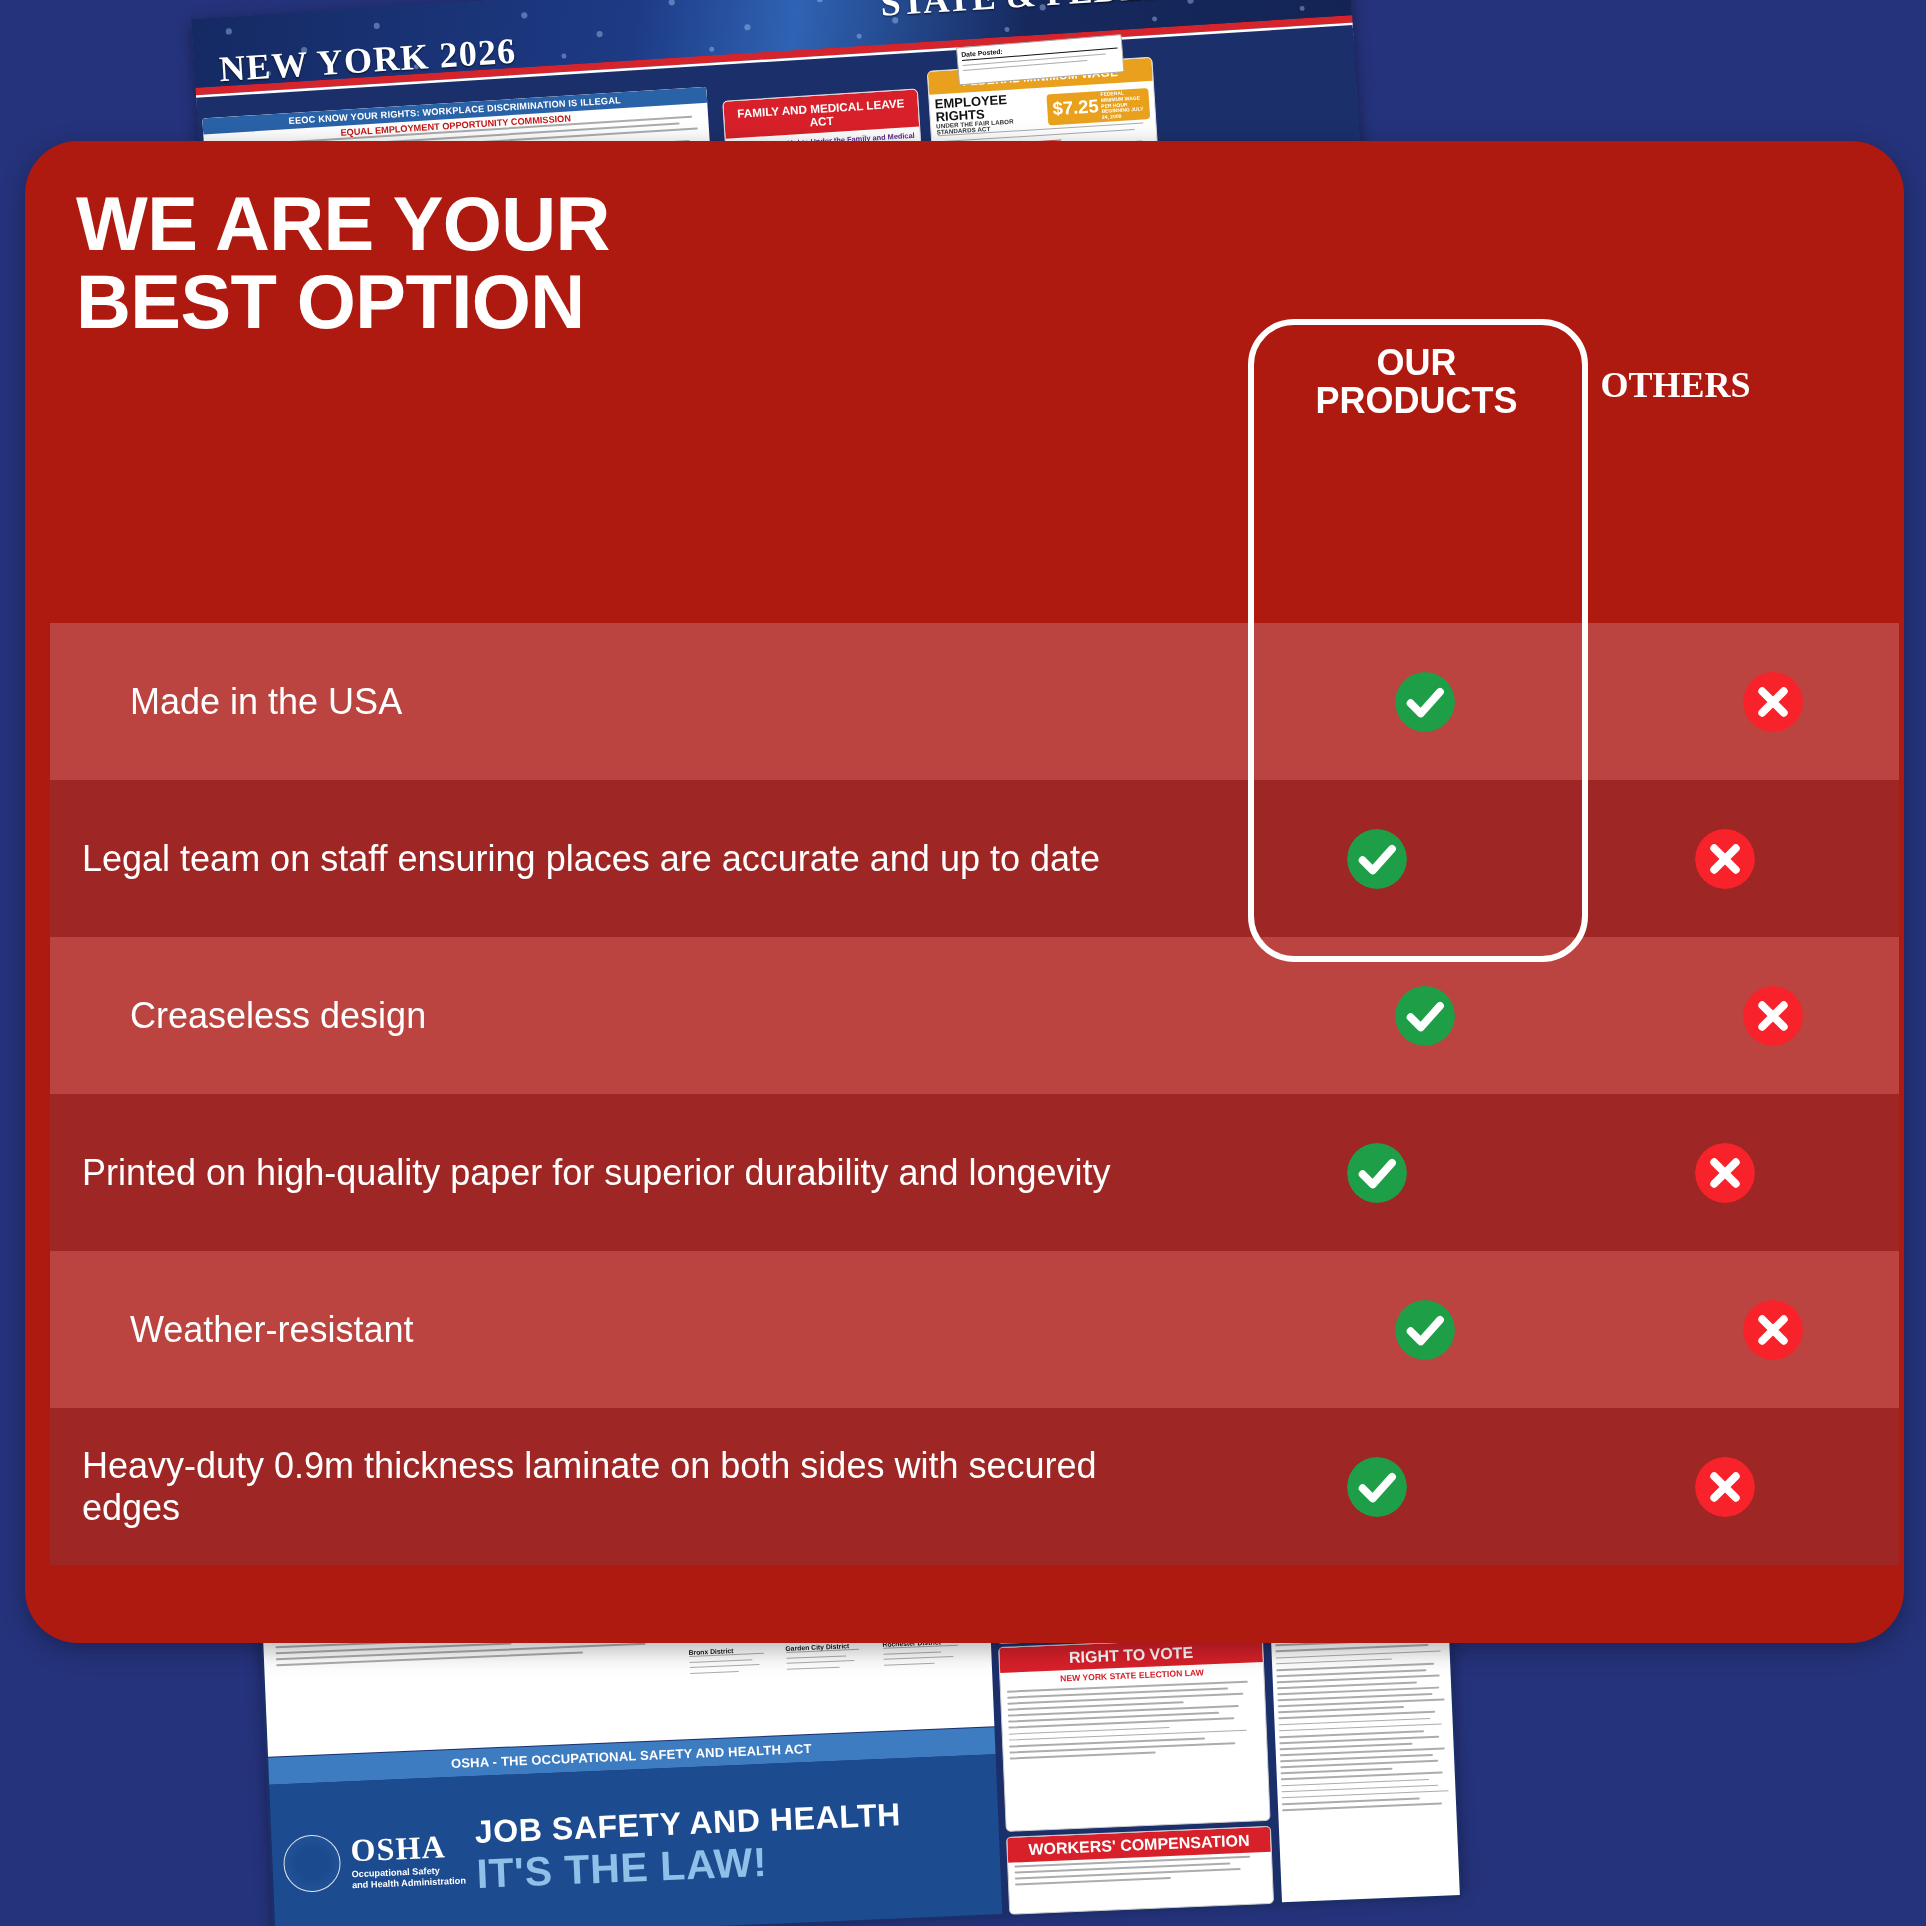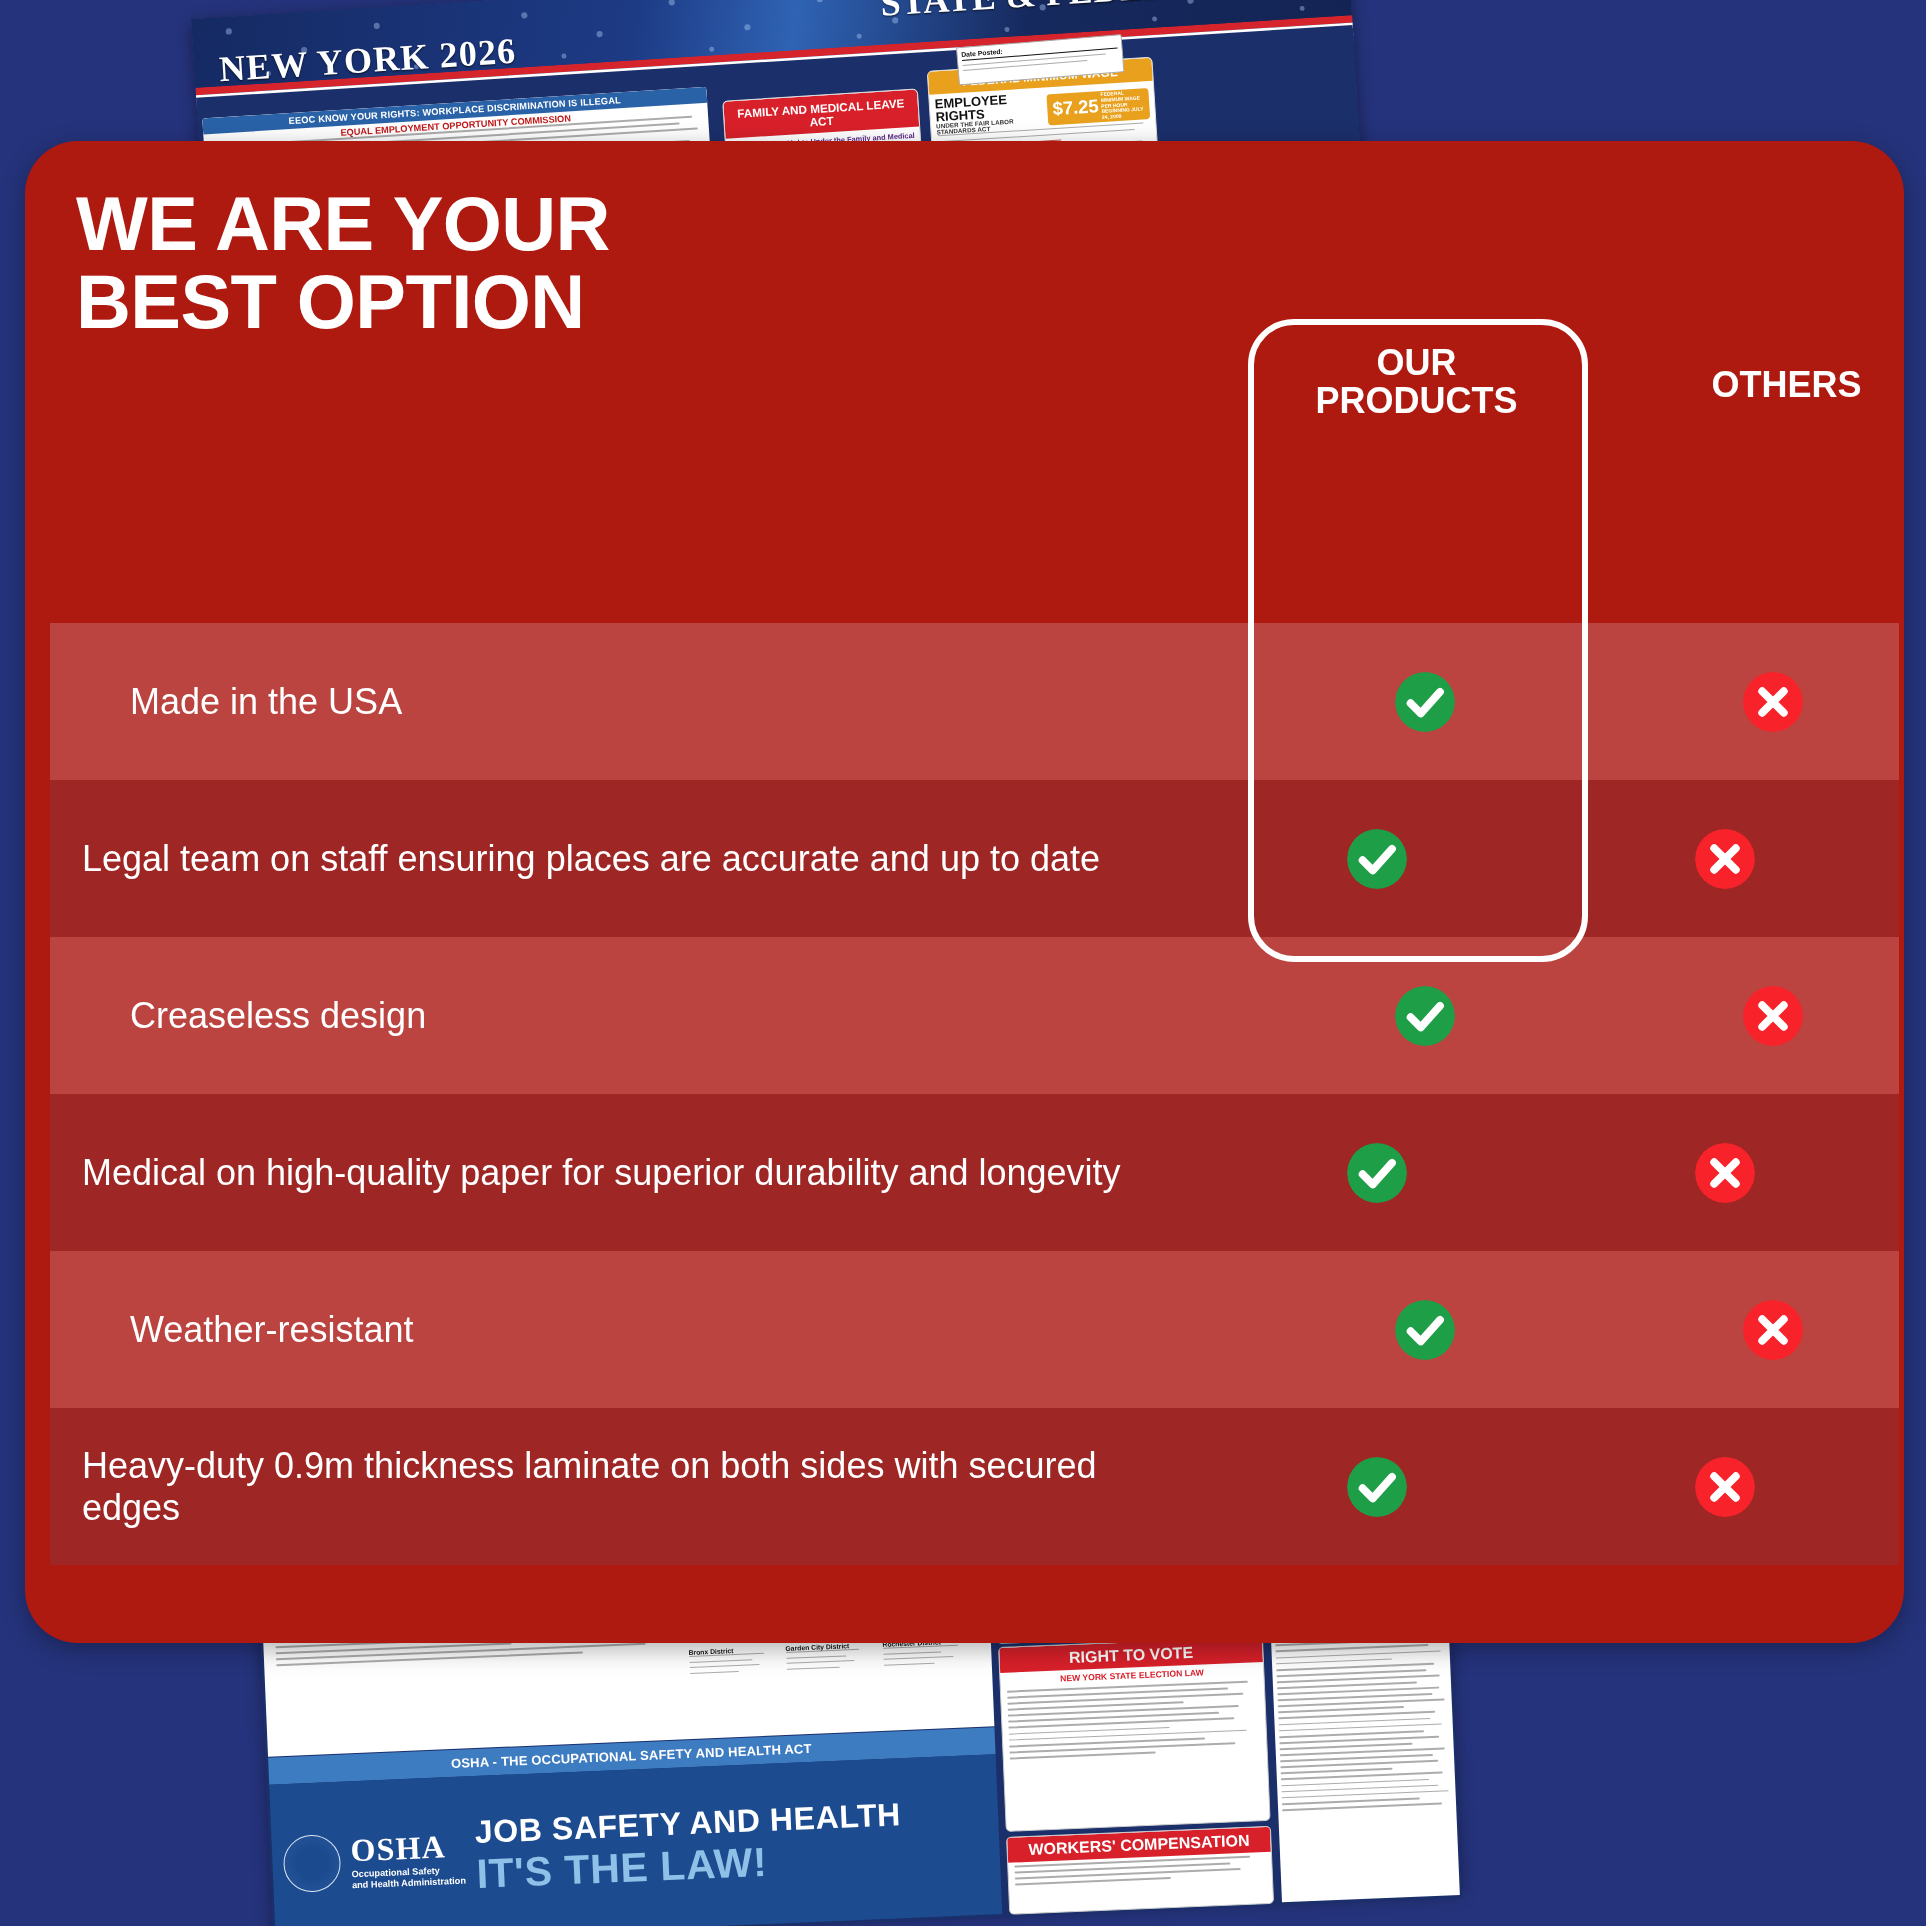--- a/index.html
+++ b/index.html
@@ -152,21 +152,21 @@
     letter-spacing:-0.6px;
     font-stretch:condensed;
   }
   #headline .l { display:block; white-space:nowrap; }
 
   .col-head {
     position:absolute; color:#fff; font-weight:700; font-size:36px;
     line-height:1.06; text-align:center;
   }
   #head-ours { left:1231px; top:203px; width:321px; }
-  #head-others { left:1626px; top:225px; width:271px; }
+  #head-others { left:1515px; top:225px; width:271px;font-family:Liberation Serif, serif; }
 
   #highlight {
     position:absolute; left:1223px; top:178px; width:340px; height:643px;
     border:6.8px solid #fff; border-radius:46px; pointer-events:none;
   }
 
   #rows { position:absolute; left:25px; top:482px; width:1849px; }
   .row { display:flex; align-items:center; height:157px; position:relative; }
   .row.light { background:#bb4440;padding-left:48px; }
   .row.dark  { background:#9e2725; }
@@ -559,21 +559,21 @@
           </svg>
         </div>
         <div class="cell">
           <svg class="mark" viewBox="0 0 100 100">
             <circle cx="50" cy="50" r="50" fill="#f8232a"></circle>
             <path d="M32 32 L68 68 M68 32 L32 68" fill="none" stroke="#fff" stroke-width="13" stroke-linecap="round"></path>
           </svg>
         </div>
       </div>
       <div class="row dark">
-        <div class="row-label">Medical on high-quality paper for superior durability and longevity</div>
+        <div class="row-label">Printed on high-quality paper for superior durability and longevity</div>
         <div class="cell">
           <svg class="mark" viewBox="0 0 100 100">
             <circle cx="50" cy="50" r="50" fill="#1e9e46"></circle>
             <path d="M26 52 L43 69 L75 33" fill="none" stroke="#fff" stroke-width="13" stroke-linecap="round" stroke-linejoin="round"></path>
           </svg>
         </div>
         <div class="cell">
           <svg class="mark" viewBox="0 0 100 100">
             <circle cx="50" cy="50" r="50" fill="#f8232a"></circle>
             <path d="M32 32 L68 68 M68 32 L32 68" fill="none" stroke="#fff" stroke-width="13" stroke-linecap="round"></path>

